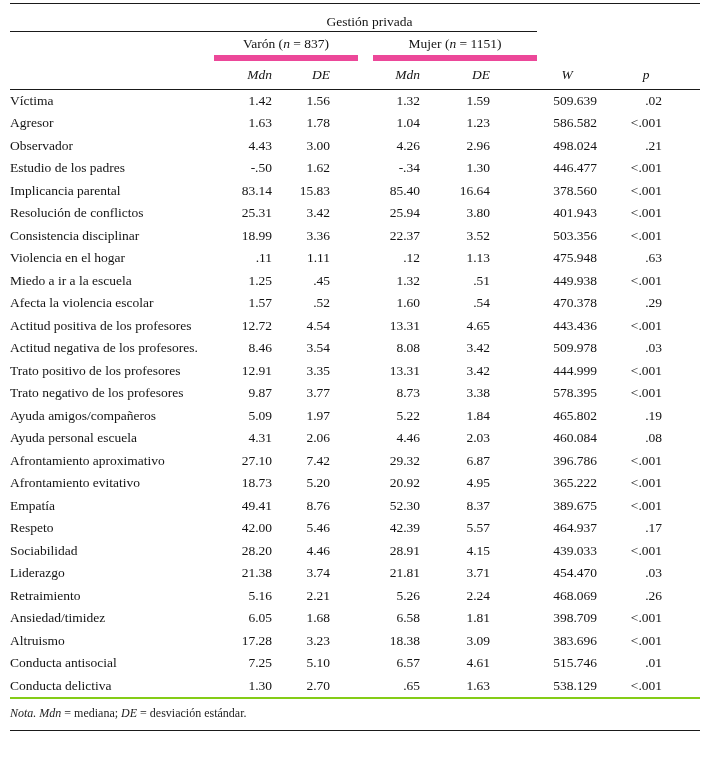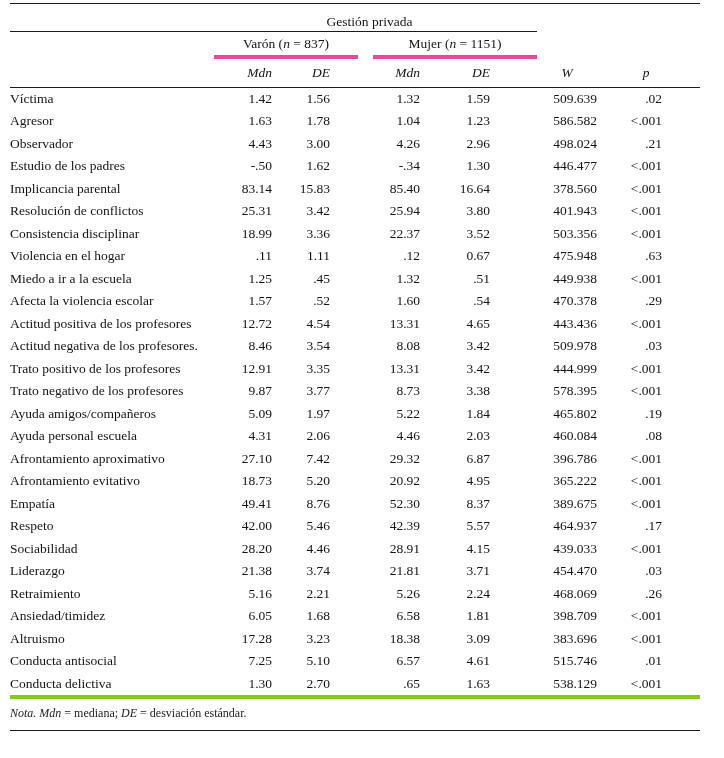--- a/index.html
+++ b/index.html
@@ -33,21 +33,21 @@
     box-sizing: border-box;
     border-bottom: 1px solid #1a1a1a;
     text-align: center;
     padding-left: 192px;   
     padding-bottom: 1px;
   }
 
   
   .group-cell { height: 23px; }
   .gline {
-    border-bottom: 4px solid #ec4899;
+    border-bottom: 6px solid #ec4899;
     text-align: center;
     padding-bottom: 3px;
   }
   .group-varon .gline { margin: 0 2px 0 12px; }
   .group-mujer .gline { margin: 4px 0 0 13px; }
 
   
   .colhead-row th {
     border-bottom: 1px solid #1a1a1a;
     height: 28px;
@@ -61,21 +61,21 @@
   .c3 { text-align: right; padding-right: 30px; }
   .c4 { text-align: right; padding-right: 30px; }
   .c5 { text-align: right; padding-right: 47px; }
   .c6 { text-align: right; padding-right: 33px; }
   .c7 { text-align: right; padding-right: 38px; }
   .colhead-row .c6 { text-align: center; }
   .colhead-row .c7 { text-align: center; }
 
   tbody td { height: 22.5px; vertical-align: middle; }
   tbody td.lbl { text-align: left; }
-  tbody tr:last-child td { border-bottom: 4px solid #84cc16; }
+  tbody tr:last-child td { border-bottom: 2px solid #84cc16; }
 
   .ital { font-style: italic; }
 
   .note {
     margin-top: 7px;
     font-size: 12px;
     color: #222222;
     width: 690px;
   }
   .bottom-rule {
@@ -193,21 +193,21 @@
           <td class="c4">22.37</td>
           <td class="c5">3.52</td>
           <td class="c6">503.356</td>
           <td class="c7">&lt;.001</td>
         </tr>
         <tr>
           <td class="lbl">Violencia en el hogar</td>
           <td class="c2">.11</td>
           <td class="c3">1.11</td>
           <td class="c4">.12</td>
-          <td class="c5">0.67</td>
+          <td class="c5">1.13</td>
           <td class="c6">475.948</td>
           <td class="c7">.63</td>
         </tr>
         <tr>
           <td class="lbl">Miedo a ir a la escuela</td>
           <td class="c2">1.25</td>
           <td class="c3">.45</td>
           <td class="c4">1.32</td>
           <td class="c5">.51</td>
           <td class="c6">449.938</td>

